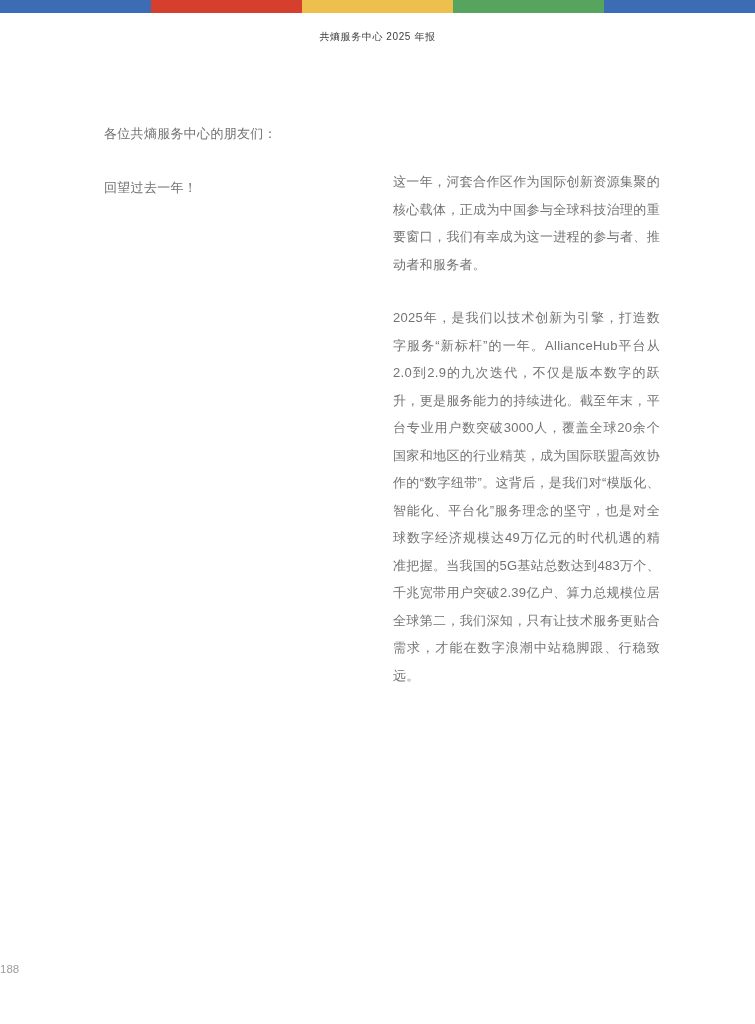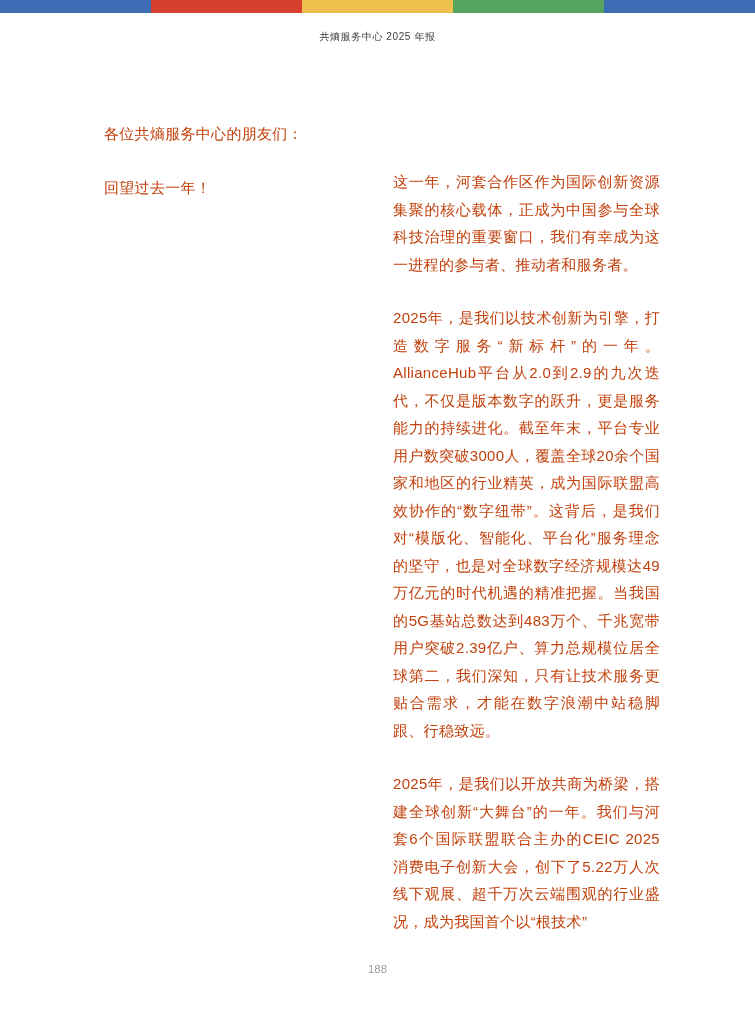--- a/index.html
+++ b/index.html
@@ -32,36 +32,35 @@
     color: #3d3d3d;
   }
   .content {
     position: absolute;
     top: 120px;
     left: 104px;
     display: flex;
     gap: 31px;
   }
   .col {
-    font-size: 15px;
+    font-size: 13px;
     line-height: 27.5px;
     letter-spacing: 0.3px;
     text-align: justify;
-    color: #c2410c;
+    color: #737373;
   }
   .col-left  { width: 258px; }
   .col-right { width: 267px; padding-top: 48px; }
   .col p { margin: 0 0 26px 0; }
   .col p:last-child { margin-bottom: 0; }
   .footer {
     position: absolute;
     top: 963px;
     left: 0;
     width: 100%;
-    text-align: center;
     font-size: 11.5px;
     color: #9e9e9e;
   }
 </style>
 </head>
 <body>
 
 <div class="page">
 
   <div class="top-bar">
@@ -75,19 +74,18 @@
   <div class="header-title">共熵服务中心 2025 年报</div>
 
   <div class="content">
     <div class="col col-left">
         <p>各位共熵服务中心的朋友们：</p>
         <p>回望过去一年！</p>
       </div>
     <div class="col col-right">
         <p>这一年，河套合作区作为国际创新资源集聚的核心载体，正成为中国参与全球科技治理的重要窗口，我们有幸成为这一进程的参与者、推动者和服务者。</p>
         <p>2025年，是我们以技术创新为引擎，打造数字服务“新标杆”的一年。AllianceHub平台从2.0到2.9的九次迭代，不仅是版本数字的跃升，更是服务能力的持续进化。截至年末，平台专业用户数突破3000人，覆盖全球20余个国家和地区的行业精英，成为国际联盟高效协作的“数字纽带”。这背后，是我们对“模版化、智能化、平台化”服务理念的坚守，也是对全球数字经济规模达49万亿元的时代机遇的精准把握。当我国的5G基站总数达到483万个、千兆宽带用户突破2.39亿户、算力总规模位居全球第二，我们深知，只有让技术服务更贴合需求，才能在数字浪潮中站稳脚跟、行稳致远。</p>
-        <p>2025年，是我们以开放共商为桥梁，搭建全球创新“大舞台”的一年。我们与河套6个国际联盟联合主办的CEIC 2025消费电子创新大会，创下了5.22万人次线下观展、超千万次云端围观的行业盛况，成为我国首个以“根技术”</p>
       </div>
   </div>
 
   <div class="footer">188</div>
 
 </div>
 
 </body></html>

